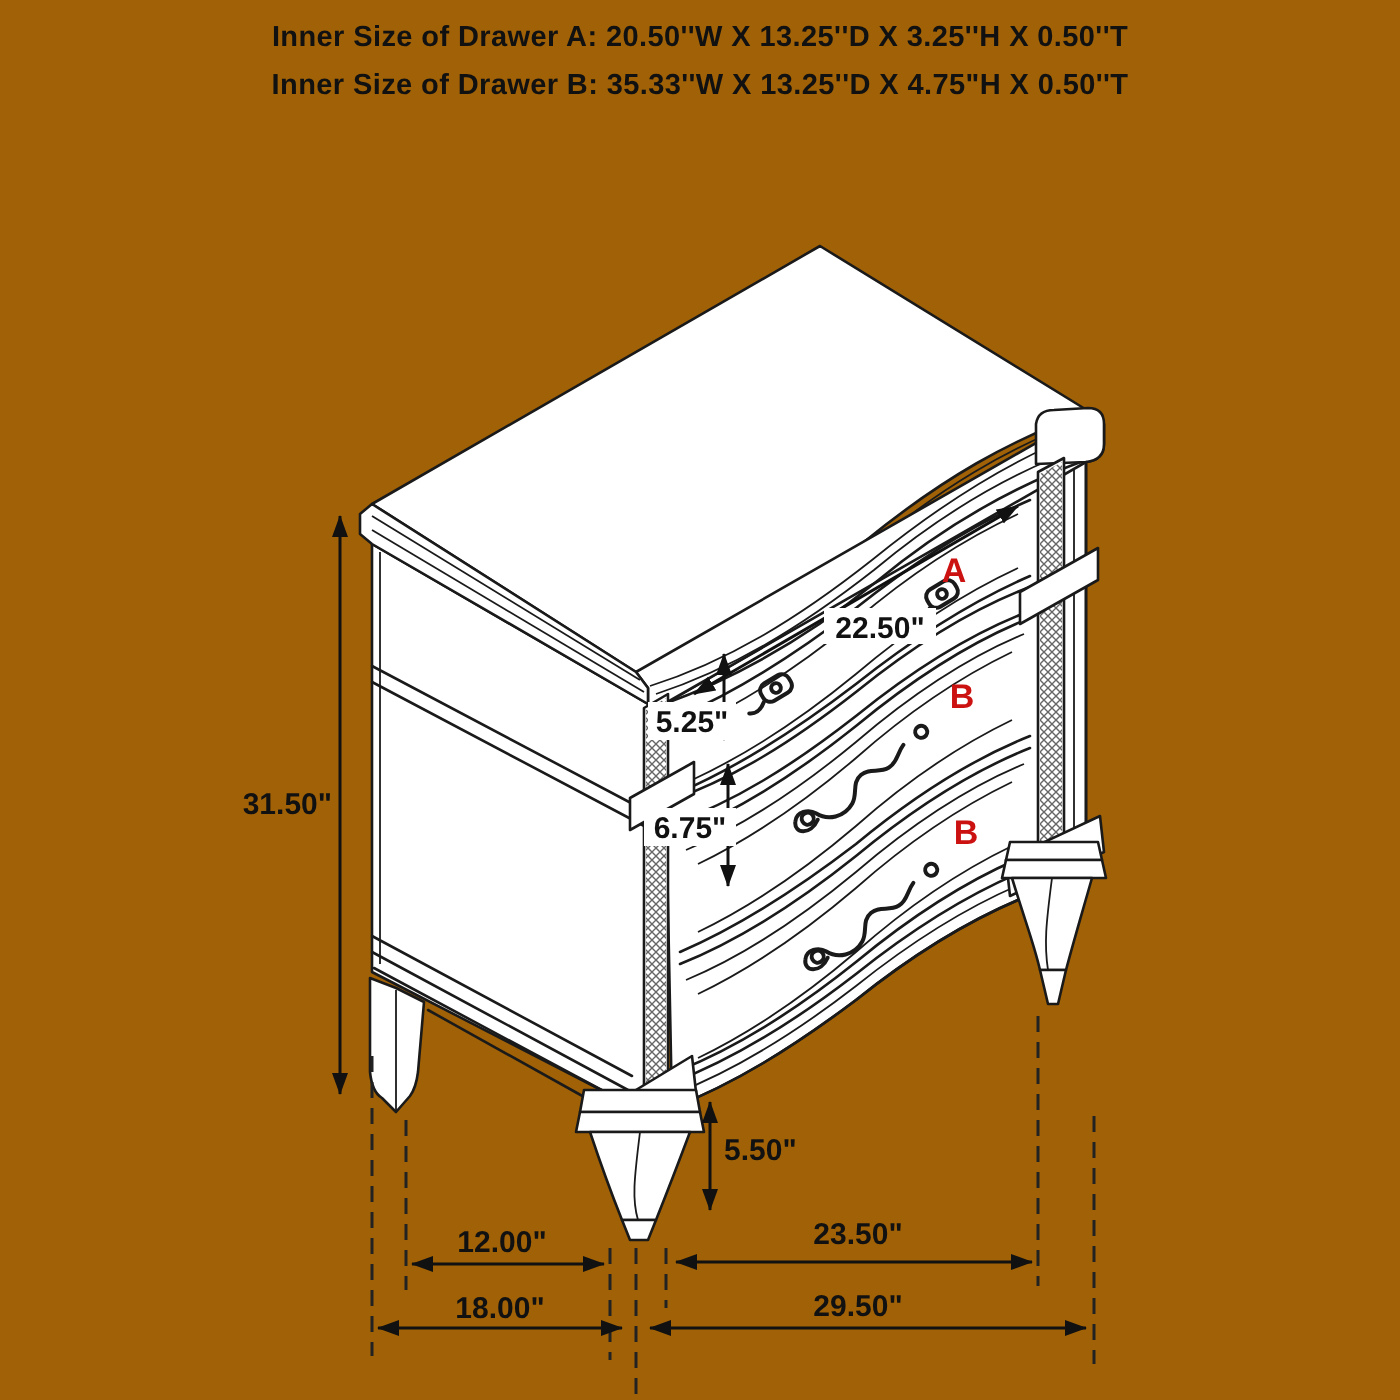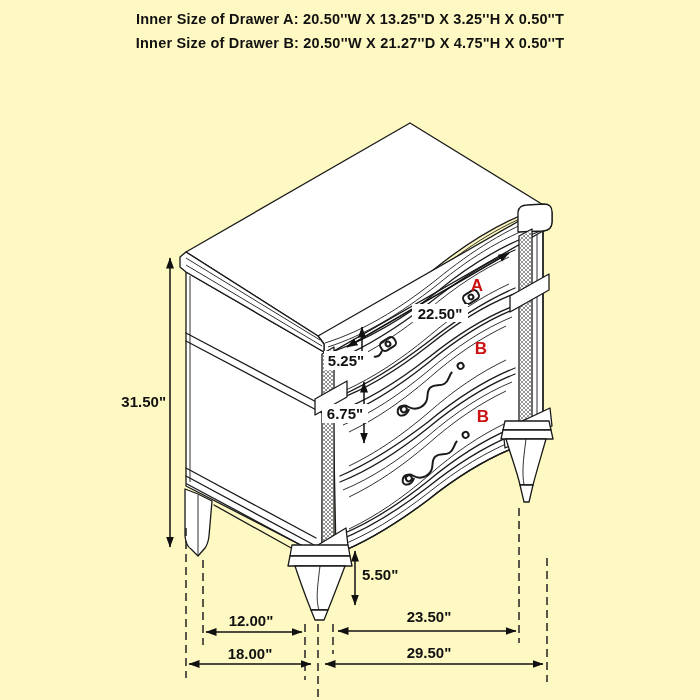--- a/index.html
+++ b/index.html
@@ -1,37 +1,37 @@
 <!DOCTYPE html>
 <html><head>
 <meta charset="utf-8">
 <style>
   html,body{margin:0;padding:0;background:#fff;}
-  #stage{position:relative;width:700px;height:700px;background:#fef9c3;overflow:hidden;
+  #stage{position:relative;width:700px;height:700px;background:#a16207;overflow:hidden;
          font-family:"Liberation Sans", sans-serif;}
   .hdr{position:absolute;left:0;width:700px;text-align:center;font-weight:bold;
        font-size:14.5px;color:#111;letter-spacing:0.2px;}
   #hdr1{top:11px;} #hdr2{top:35px;}
   svg{position:absolute;left:0;top:0;}
   .ln{fill:none;stroke:#1a1a1a;stroke-width:1.3;stroke-linecap:round;stroke-linejoin:round;}
   .thin{fill:none;stroke:#1a1a1a;stroke-width:0.9;}
   .wh{fill:#ffffff;stroke:#1a1a1a;stroke-width:1.3;stroke-linejoin:round;}
   .dim{fill:none;stroke:#111;stroke-width:1.5;}
   .dash{fill:none;stroke:#222;stroke-width:1.5;stroke-dasharray:8 5;}
   .dimtxt{font-family:"Liberation Sans",sans-serif;font-weight:bold;font-size:15px;fill:#111;}
   .redtxt{font-family:"Liberation Sans",sans-serif;font-weight:bold;font-size:17px;fill:#cc1111;}
   .halo{fill:#fff;}
   .hardware{fill:none;stroke:#1a1a1a;stroke-width:2;stroke-linecap:round;}
 </style>
 </head>
 <body>
 
 <div id="stage">
   <div class="hdr" id="hdr1">Inner Size of Drawer A: 20.50''W X 13.25''D X 3.25''H X 0.50''T</div>
-  <div class="hdr" id="hdr2">Inner Size of Drawer B: 20.50''W X 21.27''D X 4.75"H X 0.50''T</div>
+  <div class="hdr" id="hdr2">Inner Size of Drawer B: 35.33''W X 13.25''D X 4.75"H X 0.50''T</div>
 
   <svg width="700" height="700" viewBox="0 0 700 700">
     <defs>
       <marker id="ah" markerUnits="userSpaceOnUse" markerWidth="12" markerHeight="9" refX="10.5" refY="4" orient="auto-start-reverse">
         <path d="M0,0 L11,4 L0,8 Z" fill="#111"></path>
       </marker>
       <pattern id="hx" width="4" height="4" patternUnits="userSpaceOnUse">
         <path d="M0,4 L4,0 M0,0 L4,4" stroke="#666" stroke-width="0.7"></path>
       </pattern>
     </defs>

